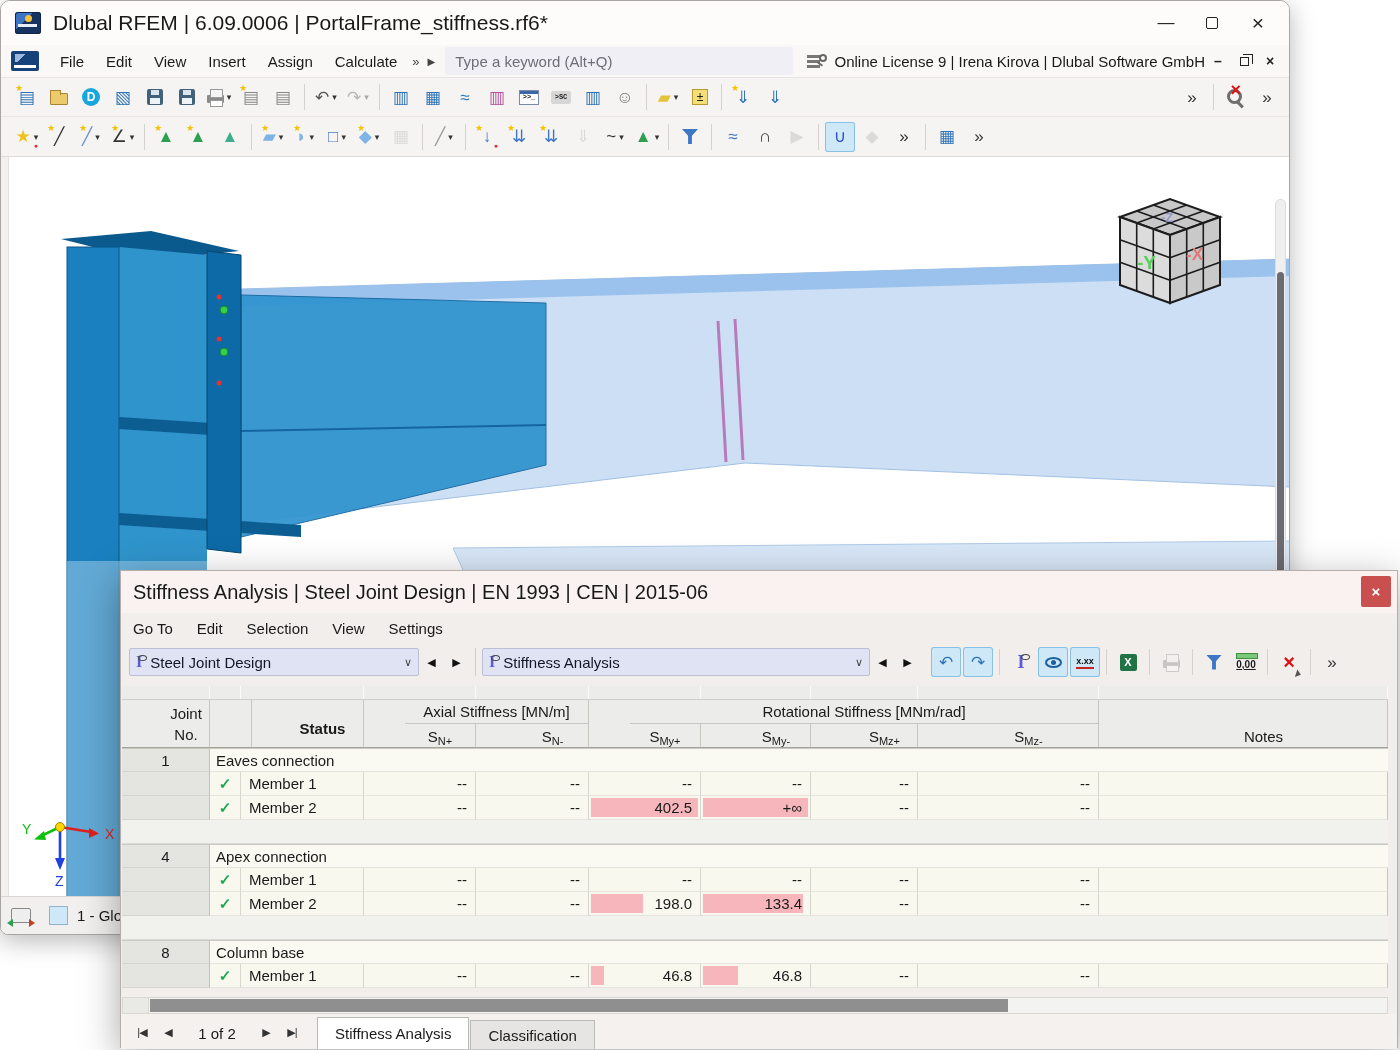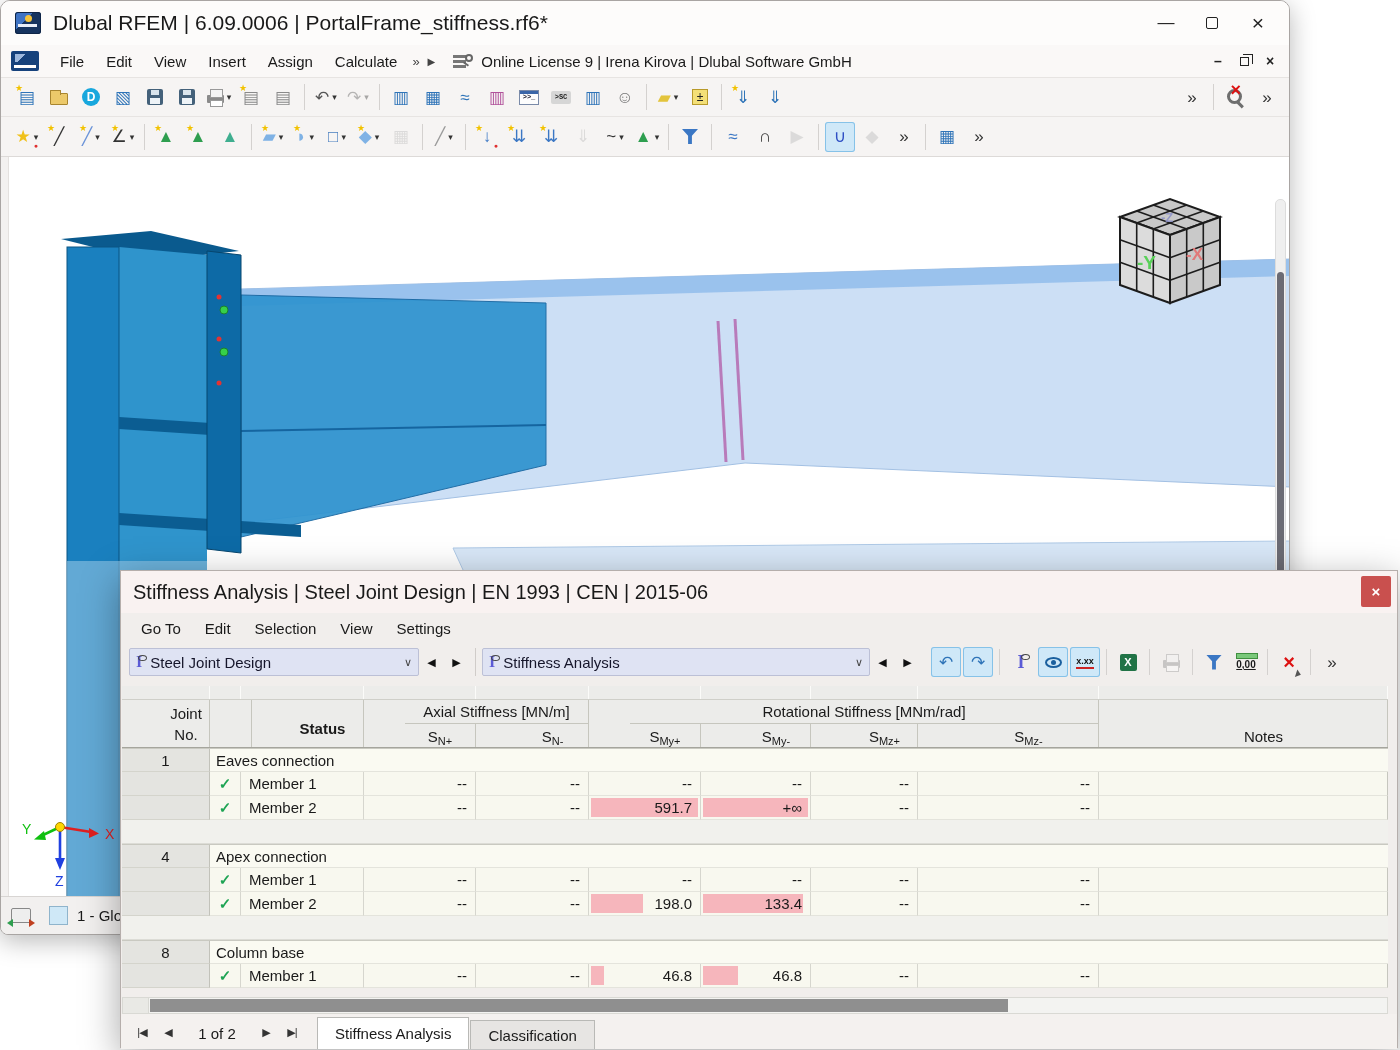--- a/index.html
+++ b/index.html
@@ -109,21 +109,21 @@
   .sb-text { font-size:15px; color:#1a1a1a; white-space:nowrap; }
 
   
   #dialog { position:absolute; left:120px; top:570px; width:1278px; height:478px;
     background:#f1eeec; border:1px solid #b5aeab; box-shadow:0 10px 36px rgba(0,0,0,.35);
     display:flex; flex-direction:column; }
   .dlg-titlebar { height:42px; background:#f9f2f1; display:flex; align-items:center; padding-left:12px; position:relative; flex:0 0 auto; }
   .dlg-title { font-size:20px; color:#191919; }
   .dlg-close { position:absolute; right:6px; top:5px; width:30px; height:31px; background:#c9504e; border-radius:2px;
     color:#fff; font-weight:bold; font-size:15px; display:flex; align-items:center; justify-content:center; }
-  .dlg-menurow { height:30px; display:flex; align-items:center; padding-left:8px; flex:0 0 auto; }
+  .dlg-menurow { height:30px; display:flex; align-items:center; padding-left:0; flex:0 0 auto; }
   .dlg-menurow .menu-item { padding:3px 12px; }
   .dlg-toolbar { height:38px; display:flex; align-items:center; padding-left:8px; flex:0 0 auto; }
   .combo { height:28px; background:#dfe3f3; border:1px solid #bcc0d6; border-radius:2px; display:flex; align-items:center; padding:0 6px; }
   .combo .g-beam { margin-right:8px; font-size:16px; }
   .combo-label { font-size:15px; color:#15152a; white-space:nowrap; }
   .combo-chev { margin-left:auto; font-size:11px; color:#444; padding-left:8px; }
   .cnav { width:25px; height:27px; display:flex; align-items:center; justify-content:center; font-size:11px; color:#111; }
   .dlg-sep { width:1px; height:28px; background:#d0ccc9; margin:0 6px; }
 
   
@@ -189,20 +189,23 @@
     <div style="display:flex">
         <div class="menu-item">File</div>
         <div class="menu-item">Edit</div>
         <div class="menu-item">View</div>
         <div class="menu-item">Insert</div>
         <div class="menu-item">Assign</div>
         <div class="menu-item">Calculate</div>
       </div>
     <div class="menu-chev">»</div>
     <div class="menu-chev small">▶</div>
+    <div class="search-box">
+      <input type="text" placeholder="Type a keyword (Alt+Q)" style="">
+    </div>
     <div class="lic-ic">
         <b></b>
         <i></i>
       </div>
     <div class="license">Online License 9 | Irena Kirova | Dlubal Software GmbH</div>
     <div class="mdi-btns">
       <div class="mdi-btn">–</div>
       <div class="mdi-btn mdi-restore">
           <i></i>
         </div>
@@ -646,21 +649,21 @@
           </div>
           <div class="tc scell">Member 2</div>
           <div class="tc vcell">
             <span class="vt">--</span>
           </div>
           <div class="tc vcell">
             <span class="vt">--</span>
           </div>
           <div class="tc vcell">
             <div class="bar" style="width: calc(100% - 4px); background: rgb(246, 182, 188);"></div>
-            <span class="vt">591.7</span>
+            <span class="vt">402.5</span>
           </div>
           <div class="tc vcell">
             <div class="bar" style="width: calc(100% - 4px); background: rgb(246, 182, 188);"></div>
             <span class="vt">+∞</span>
           </div>
           <div class="tc vcell">
             <span class="vt">--</span>
           </div>
           <div class="tc vcell">
             <span class="vt">--</span>

